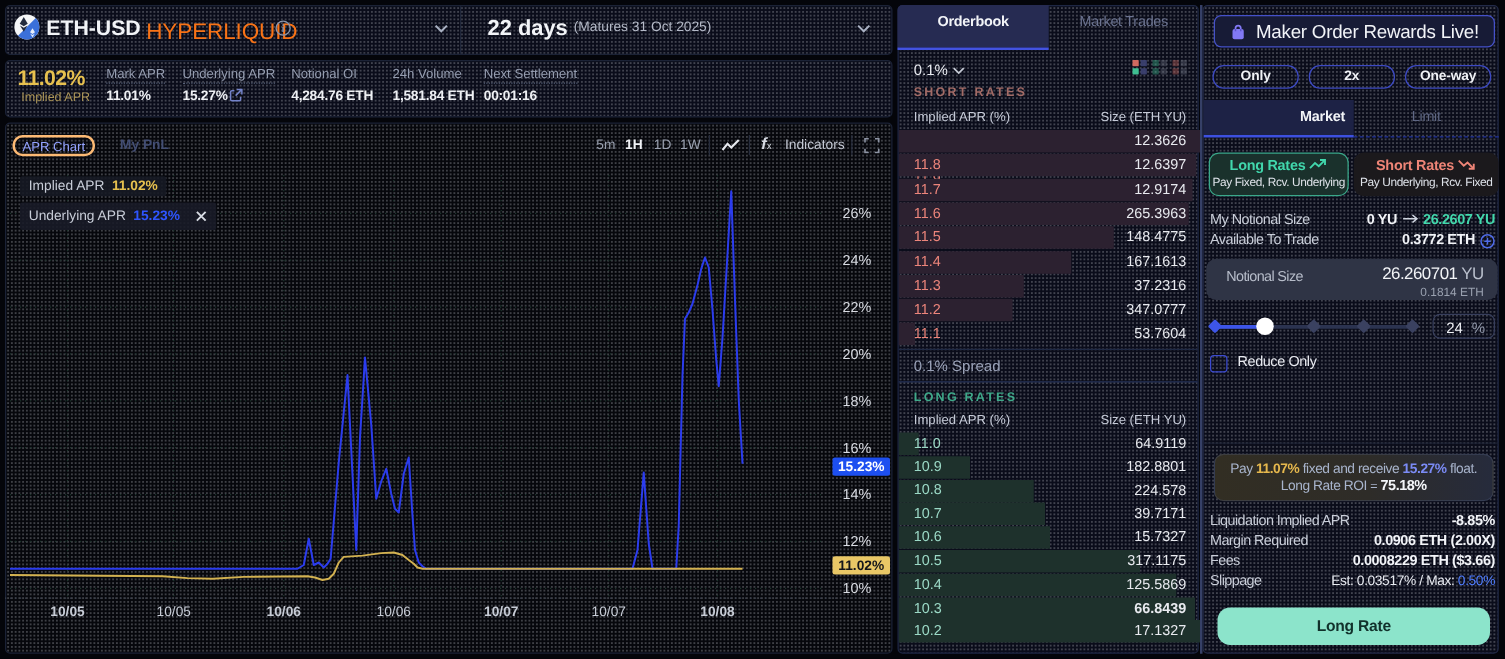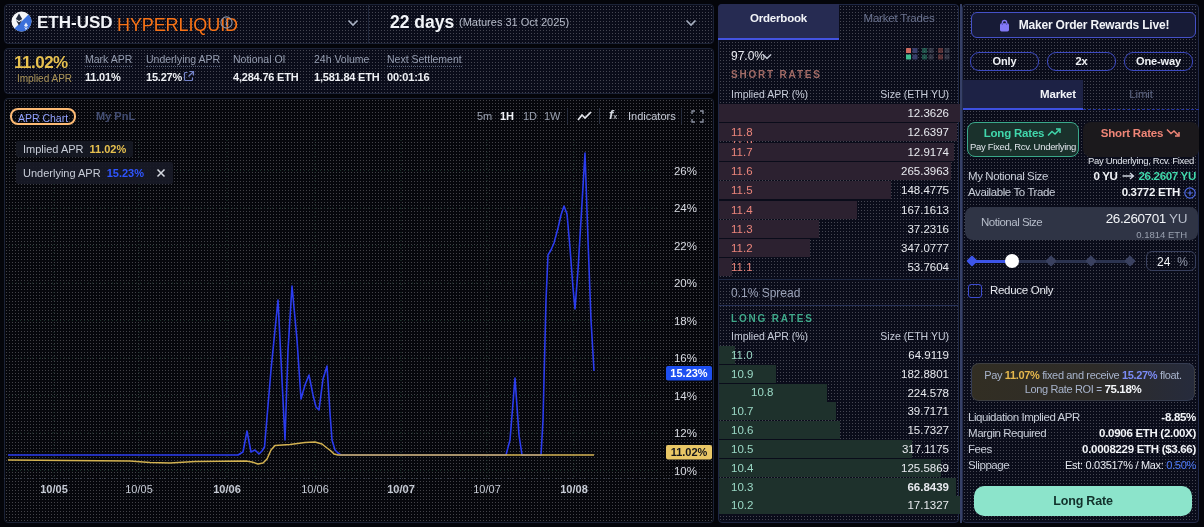--- a/index.html
+++ b/index.html
@@ -169,21 +169,21 @@
         <path d="M1.5 1.5 L8.5 8.5 M8.5 1.5 L1.5 8.5" stroke="#d6dae2" stroke-width="1.5"></path>
       </svg>
 </div>
 
 <div class="panel dither" style="left:718px; top:4px; width:241px; height:519px; border-color:#1e2744;"></div>
 <div class="abs dither" style="left:718px; top:4px; width:121px; height:33.5px; background:#262b52; border-radius:4px 0 0 0;"></div>
 <div class="abs" style="left:718px; top:37.5px; width:121px; height:2.5px; background:#4353e0;"></div>
 <div class="abs" style="left:718px; top:12px; width:121px; text-align:center; font-size:11.5px; letter-spacing:-0.2px; font-weight:700; color:#f2f4f8;">Orderbook</div>
 <div class="abs" style="left:839px; top:12px; width:120px; text-align:center; font-size:11.5px; letter-spacing:-0.2px; color:#6b7390;">Market Trades</div>
 
-<div class="abs" style="left:731px; top:49px; font-size:12px; color:#e8eaf0;">97.0%</div>
+<div class="abs" style="left:731px; top:49px; font-size:12px; color:#e8eaf0;">0.1%</div>
 <svg class="abs" style="left:762px; top:53px;" width="10" height="7" viewBox="0 0 10 7">
       <polyline points="1,1.5 5,5.5 9,1.5" fill="none" stroke="#c6cbd6" stroke-width="1.4"></polyline>
     </svg>
 <svg class="abs" style="left:905px; top:47px;" width="46" height="14" viewBox="0 0 46 14">
   <g>
     <rect x="1" y="1" width="5" height="5" rx="0.5" fill="#cf6a60"></rect>
         <rect x="1" y="7.5" width="5" height="5" rx="0.5" fill="#3fbf92"></rect>
     <rect x="7.5" y="1" width="5" height="5" rx="0.5" fill="#3d4373" opacity="0.9"></rect>
         <rect x="7.5" y="7.5" width="5" height="5" rx="0.5" fill="#3d4373" opacity="0.9"></rect>
   </g>
@@ -235,21 +235,21 @@
 <div class="abs" style="left:731px; top:313px; font-size:10px; font-weight:700; letter-spacing:1.8px; color:#3fa98a;">LONG RATES</div>
 <div class="abs" style="left:731px; top:330px; font-size:10.5px; color:#c6cbd8;">Implied APR (%)</div>
 <div class="abs" style="left:829px; top:330px; width:120px; text-align:right; font-size:10.5px; color:#c6cbd8;">Size (ETH YU)</div>
 <div class="abs" style="left:719px; top:346.0px; width:16px; height:18px; background:#1e312c;"></div>
 <div class="abs" style="left:731px; top:346.0px; height:18px; line-height:18px; font-size:11.5px; color:#9bd9c6;">11.0</div>
 <div class="abs" style="left:829px; top:346.0px; width:120px; height:18px; line-height:18px; text-align:right; font-size:11.5px; color:#e8eaef;">64.9119</div>
 <div class="abs" style="left:719px; top:364.8px; width:57px; height:18px; background:#1e312c;"></div>
 <div class="abs" style="left:731px; top:364.8px; height:18px; line-height:18px; font-size:11.5px; color:#9bd9c6;">10.9</div>
 <div class="abs" style="left:829px; top:364.8px; width:120px; height:18px; line-height:18px; text-align:right; font-size:11.5px; color:#e8eaef;">182.8801</div>
 <div class="abs" style="left:719px; top:383.6px; width:108px; height:18px; background:#1e312c;"></div>
-<div class="abs" style="left:731px; top:383px; height:18px; line-height:18px; font-size:11.5px; color:#9bd9c6;margin-left:20px;">10.8</div>
+<div class="abs" style="left:731px; top:383px; height:18px; line-height:18px; font-size:11.5px; color:#9bd9c6;">10.8</div>
 <div class="abs" style="left:829px; top:383.6px; width:120px; height:18px; line-height:18px; text-align:right; font-size:11.5px; color:#e8eaef;">224.578</div>
 <div class="abs" style="left:719px; top:402.4px; width:117px; height:18px; background:#1e312c;"></div>
 <div class="abs" style="left:731px; top:402.4px; height:18px; line-height:18px; font-size:11.5px; color:#9bd9c6;">10.7</div>
 <div class="abs" style="left:829px; top:402.4px; width:120px; height:18px; line-height:18px; text-align:right; font-size:11.5px; color:#e8eaef;">39.7171</div>
 <div class="abs" style="left:719px; top:421.2px; width:121px; height:18px; background:#1e312c;"></div>
 <div class="abs" style="left:731px; top:421.2px; height:18px; line-height:18px; font-size:11.5px; color:#9bd9c6;">10.6</div>
 <div class="abs" style="left:829px; top:421.2px; width:120px; height:18px; line-height:18px; text-align:right; font-size:11.5px; color:#e8eaef;">15.7327</div>
 <div class="abs" style="left:719px; top:440.0px; width:193px; height:18px; background:#1e312c;"></div>
 <div class="abs" style="left:731px; top:440.0px; height:18px; line-height:18px; font-size:11.5px; color:#9bd9c6;">10.5</div>
 <div class="abs" style="left:829px; top:440.0px; width:120px; height:18px; line-height:18px; text-align:right; font-size:11.5px; color:#e8eaef;">317.1175</div>
@@ -266,21 +266,21 @@
 <div class="abs" style="left:960px; top:4px; width:1.5px; height:519px; background:#364067;"></div>
 
 <div class="panel dither" style="left:962px; top:4px; width:237px; height:519px; border-color:#222a48;"></div>
 
 <div class="abs" style="left:971px; top:12px; width:225px; height:26px; border:1px solid #4551c8; border-radius:6px; background:#171b36; display:flex; align-items:center; justify-content:center; gap:8px;">
   <svg width="13" height="13" viewBox="0 0 13 13">
         <path d="M4.4 4.6 V3.6 A2.1 2.1 0 0 1 8.6 3.6 V4.6" fill="none" stroke="#8279f5" stroke-width="1.4"></path>
         <rect x="2" y="4.2" width="9" height="8.2" rx="1.6" fill="#8279f5"></rect>
         <path d="M4.4 4.2 V6 M8.6 4.2 V6" stroke="#5c54c9" stroke-width="1.2"></path>
       </svg>
-  <span style="font-size:12px; font-weight:700; letter-spacing:-0.2px; white-space:nowrap; color:#f2f4f8;">Maker Order Rewards Live!</span>
+  <span style="font-size:15px; font-weight:400; letter-spacing:-0.2px; white-space:nowrap; color:#f2f4f8;">Maker Order Rewards Live!</span>
 </div>
 
 <div class="abs" style="left:970px; top:52px; width:69px; height:19px; border:1px solid #3c49c1; border-radius:9px; text-align:center; line-height:17px; font-size:11px; font-weight:700; letter-spacing:-0.1px; color:#f0f2f6;">Only</div>
 <div class="abs" style="left:1047px; top:52px; width:69px; height:19px; border:1px solid #3c49c1; border-radius:9px; text-align:center; line-height:17px; font-size:11px; font-weight:700; letter-spacing:-0.1px; color:#f0f2f6;">2x</div>
 <div class="abs" style="left:1124px; top:52px; width:69px; height:19px; border:1px solid #3c49c1; border-radius:9px; text-align:center; line-height:17px; font-size:11px; font-weight:700; letter-spacing:-0.1px; color:#f0f2f6;">One-way</div>
 
 <div class="abs dither" style="left:963px; top:80px; width:120px; height:28px; background:#1d2245;"></div>
 <div class="abs" style="left:963px; top:80px; width:120px; text-align:center; line-height:28px; font-size:11.5px; font-weight:700; letter-spacing:-0.2px; color:#f2f4f8;margin-left:35px;">Market</div>
 <div class="abs" style="left:1083px; top:80px; width:116px; text-align:center; line-height:28px; font-size:11.5px; letter-spacing:-0.2px; color:#5f6784;">Limit</div>
 <div class="abs" style="left:963px; top:107.5px; width:120px; height:2px; background:#3d50e0;"></div>
@@ -291,21 +291,21 @@
           <polyline points="1,7.5 5,3.5 8,6 12.5,1.5" fill="none" stroke="#41d7ac" stroke-width="1.5"></polyline>
           <path d="M9 1 h4 v4" fill="none" stroke="#41d7ac" stroke-width="1.5"></path>
         </svg></div>
   <div style="margin-top:2px; text-align:center; font-size:9.5px; letter-spacing:-0.3px; white-space:nowrap; color:#dfe3ea;">Pay Fixed, Rcv. Underlying</div>
 </div>
 <div class="abs" style="left:1083px; top:122px; width:116px; height:35px; border-radius:8px; background:#1b191c;">
   <div style="margin-top:5px; text-align:center; font-size:11.5px; font-weight:700; letter-spacing:-0.2px; white-space:nowrap; color:#ef8577;">Short Rates <svg width="15" height="9" viewBox="0 0 15 9" style="vertical-align:0px;">
           <polyline points="1,1.5 5,5.5 8,3 12.5,7.5" fill="none" stroke="#ef8577" stroke-width="1.5"></polyline>
           <path d="M9 8 h4 v-4" fill="none" stroke="#ef8577" stroke-width="1.5"></path>
         </svg></div>
-  <div style="margin-top:16px; text-align:center; font-size:9.5px; letter-spacing:-0.3px; white-space:nowrap; color:#dfe3ea;">Pay Underlying, Rcv. Fixed</div>
+  <div style="margin-top:2px; text-align:center; font-size:9.5px; letter-spacing:-0.3px; white-space:nowrap; color:#dfe3ea;">Pay Underlying, Rcv. Fixed</div>
 </div>
 
 <div class="abs" style="left:968px; top:170px; font-size:11.5px; letter-spacing:-0.4px; color:#c9ced9;">My Notional Size</div>
 <div class="abs" style="left:962px; top:170px; width:234px; text-align:right; font-size:11.5px; letter-spacing:-0.3px; white-space:nowrap;"><span style="font-weight:700; color:#f2f4f8;">0 YU</span> <svg width="13" height="8" viewBox="0 0 13 8" style="margin:0 1px;">
         <path d="M0.5 4 H11 M8 1 L11.5 4 L8 7" fill="none" stroke="#cfd5e0" stroke-width="1.3"></path>
       </svg> <span style="font-weight:700; color:#42d8ac;">26.2607 YU</span></div>
 <div class="abs" style="left:968px; top:186px; font-size:11.5px; letter-spacing:-0.4px; color:#c9ced9;">Available To Trade</div>
 <div class="abs" style="left:962px; top:186px; width:218px; text-align:right; font-size:11.5px; letter-spacing:-0.3px; font-weight:700; color:#f2f4f8;">0.3772 ETH</div>
 <svg class="abs" style="left:1184px; top:187px;" width="12" height="12" viewBox="0 0 12 12">
       <circle cx="6" cy="6" r="5.2" fill="none" stroke="#4f6be8" stroke-width="1.2"></circle>

